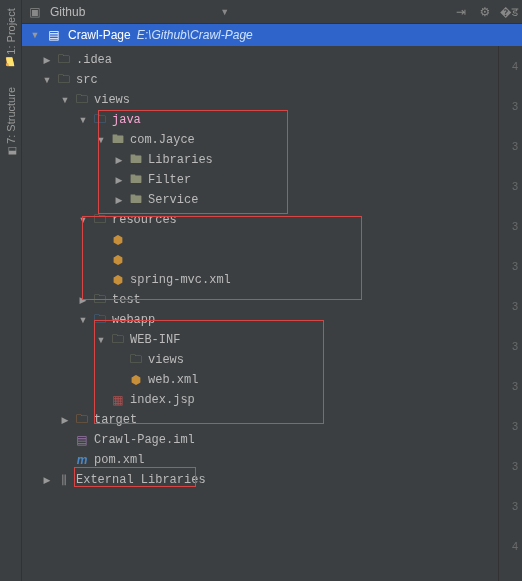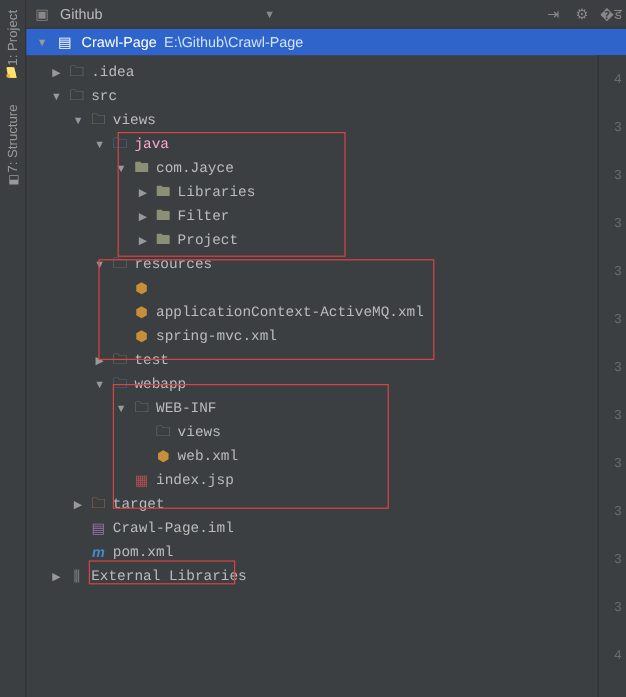--- a/index.html
+++ b/index.html
@@ -7,21 +7,21 @@
 .sidebar-tabs { position: absolute; left: 0; top: 0; width: 22px; height: 100%; background: #3c3f41; border-right: 1px solid #323232; }
 .side-tab { writing-mode: vertical-rl; transform: rotate(180deg); padding: 8px 3px; font-size: 11px; color: #999; cursor: pointer; display: flex; align-items: center; gap: 4px; }
 .side-tab .icn { transform: rotate(90deg); font-size: 10px; }
 .main-area { position: absolute; left: 22px; top: 0; right: 0; bottom: 0; }
 .toolbar { height: 24px; background: #3c3f41; border-bottom: 1px solid #323232; display: flex; align-items: center; padding: 0 6px; gap: 6px; }
 .tb-icon { width: 14px; height: 14px; display: flex; align-items: center; justify-content: center; color: #888; cursor: pointer; }
 .tb-title { color: #bbb; font-size: 12px; margin-left: 2px; }
 .tb-dropdown { color: #888; margin-left: auto; font-size: 9px; cursor: pointer; padding-right: 90px; }
 .tb-right { display: flex; gap: 10px; margin-left: auto; }
 .root-bar { height: 22px; background: #2f65ca; display: flex; align-items: center; padding-left: 8px; gap: 6px; color: #fff; font-size: 12px; }
-.root-bar .path { color: #cfe3ff; }
+.root-bar .path { color: #cfe3ff; font-style: italic; }
 .tree { padding: 4px 0 0 6px; }
 .row { display: flex; align-items: center; height: 20px; gap: 4px; cursor: pointer; white-space: nowrap; }
 .arrow { width: 10px; font-size: 9px; color: #999; text-align: center; }
 .arrow.down::before { content: "▼"; }
 .arrow.right::before { content: "▶"; }
 .arrow.none::before { content: ""; }
 .icn { width: 16px; display: inline-flex; justify-content: center; }
 .fldr { color: #8a8f75; }
 .fldr-blue { color: #4a88c7; }
 .fldr-orange { color: #c97f3a; }
@@ -107,35 +107,34 @@
         <span class="label">Libraries</span>
       </div>
     <div class="row ind5">
         <span class="arrow right"></span>
         <span class="icn pkg">🖿</span>
         <span class="label">Filter</span>
       </div>
     <div class="row ind5">
         <span class="arrow right"></span>
         <span class="icn pkg">🖿</span>
-        <span class="label">Project</span>
+        <span class="label">Service</span>
       </div>
     <div class="row ind3">
         <span class="arrow down"></span>
         <span class="icn fldr">🗀</span>
         <span class="label">resources</span>
       </div>
     <div class="row ind4">
         <span class="arrow none"></span>
         <span class="icn xml">⬢</span>
       </div>
     <div class="row ind4">
         <span class="arrow none"></span>
         <span class="icn xml">⬢</span>
-        <span class="label">applicationContext-ActiveMQ.xml</span>
       </div>
     <div class="row ind4">
         <span class="arrow none"></span>
         <span class="icn xml">⬢</span>
         <span class="label">spring-mvc.xml</span>
       </div>
     <div class="row ind3">
         <span class="arrow right"></span>
         <span class="icn fldr">🗀</span>
         <span class="label">test</span>

